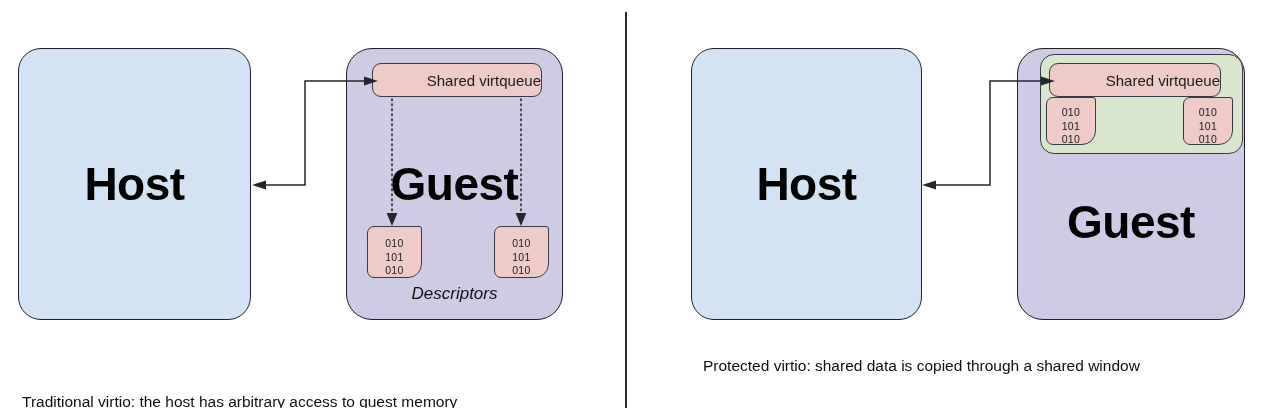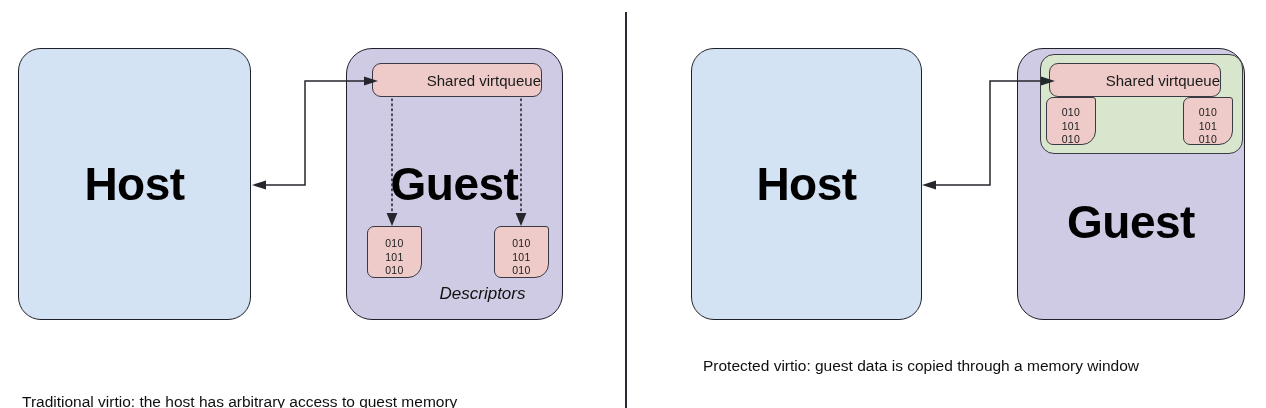--- a/index.html
+++ b/index.html
@@ -98,21 +98,20 @@
 
   
   .desc-caption {
     position: absolute;
     font-size: 17px;
     font-style: italic;
     color: #111111;
     text-align: center;
     z-index: 4;
     white-space: nowrap;
-    padding-left: 28px;
   }
 
   
   .green-window {
     position: absolute;
     box-sizing: border-box;
     background: #d7e6cc;
     border: 1.4px solid #3a3a42;
     border-radius: 14px;
     z-index: 3;
@@ -207,21 +206,21 @@
     <span class="bit">101</span>
     <span class="bit">010</span>
   </div>
 
   <div class="desc-box" style="left:1183px; top:97px; width:50px; height:48px;">
     <span class="bit">010</span>
     <span class="bit">101</span>
     <span class="bit">010</span>
   </div>
 
-  <div class="caption" style="left:703px; top:357px;">Protected virtio: guest data is copied through a memory window</div>
+  <div class="caption" style="left:703px; top:357px;">Protected virtio: shared data is copied through a shared window</div>
 
   <svg class="arrow-layer" viewBox="0 0 1266 408">
 
     <g>
       <path class="solid" d="M 369 81 L 305 81 L 305 185 L 262 185"></path>
       <polygon class="head" points="252,185 266,180.5 266,189.5"></polygon>
       <polygon class="head" points="378,81 364,76.5 364,85.5"></polygon>
     </g>
 
     <g>

